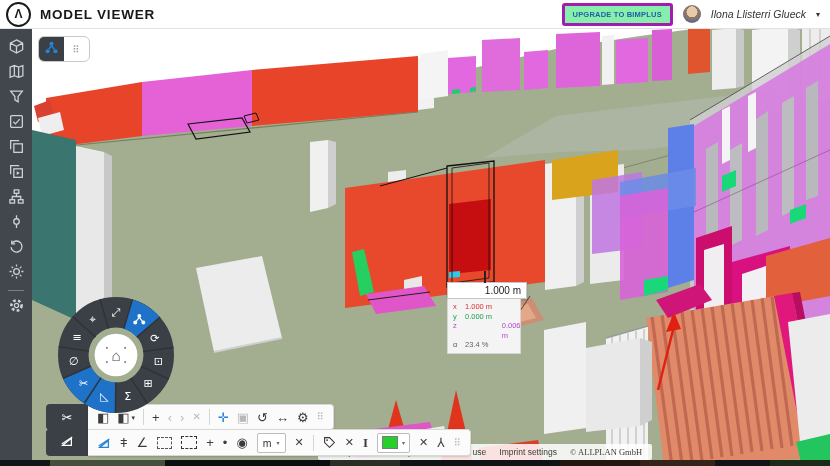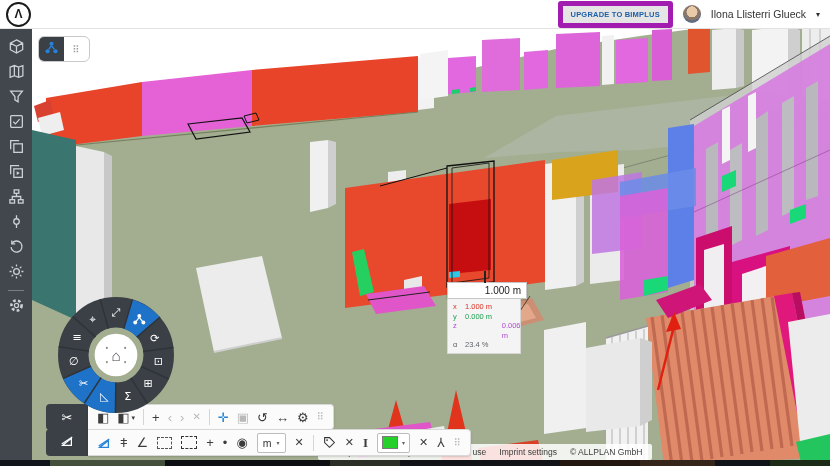--- a/index.html
+++ b/index.html
@@ -5,25 +5,25 @@
   html,body{margin:0;padding:0;background:#666;}
   .stage{position:relative;width:830px;height:466px;background:#fff;overflow:hidden;
          font-family:"Liberation Sans",sans-serif;-webkit-font-smoothing:antialiased;}
   
   .hdr{position:absolute;left:0;top:0;width:830px;height:28px;background:#fff;
        border-bottom:1px solid #e2e2e2;display:flex;align-items:center;z-index:20;}
   .logo{width:21px;height:21px;border:2px solid #1a1a1a;border-radius:50%;margin-left:6px;
         display:flex;align-items:center;justify-content:center;font-weight:bold;font-size:12px;color:#1a1a1a;}
   .app-title{margin-left:9px;font-size:13.5px;font-weight:bold;letter-spacing:.8px;color:#17181a;}
   .hdr-right{margin-left:auto;display:flex;align-items:center;gap:10px;margin-right:10px;}
-  .upgrade{border:5px solid #a21caf;color:#1d5fa8;background:#e5e5e5;border-radius:3px;
+  .upgrade{border:3px solid #a21caf;color:#1d5fa8;background:#86efac;border-radius:3px;
            font-size:7.5px;font-weight:bold;padding:4px 8px;letter-spacing:.2px;cursor:pointer;}
   .avatar{width:18px;height:18px;border-radius:50%;
           background:radial-gradient(circle at 50% 38%,#e8c9a8 0 38%,#8a7668 39% 60%,#5f6d84 61% 100%);}
-  .uname{font-size:10.5px;color:#333;}
+  .uname{font-size:10.5px;color:#333;font-style:italic;}
   .caret{font-size:8px;color:#333;}
   
   .sidebar{position:absolute;left:0;top:28px;width:32px;height:432px;background:#42474d;z-index:15;
            display:flex;flex-direction:column;align-items:center;padding-top:8px;box-sizing:border-box;}
   .side-btn{width:26px;height:25px;display:flex;align-items:center;justify-content:center;cursor:pointer;}
   .side-div{width:16px;height:1px;background:#787f86;margin:4px 0;}
   
   .vp{position:absolute;left:32px;top:28px;width:798px;height:438px;background:#fff;overflow:hidden;}
   .scene{position:absolute;left:0;top:0;}
   
@@ -57,33 +57,34 @@
   .tip .tick{position:absolute;left:37px;top:-11px;width:1.5px;height:12px;background:#222;}
   .tip-head{width:68px;background:#fff;border:1px solid #c6c6c6;padding:2px 5px;text-align:right;
             color:#222;font-size:10px;box-shadow:0 1px 2px rgba(0,0,0,.2);}
   .tip-body{width:62px;background:#f4f4f4;border:1px solid #d6d6d6;border-top:none;padding:3px 5px;}
   .tip-row{display:flex;gap:5px;font-size:7.5px;line-height:9.5px;}
   .tip-row .lab{width:7px;}
   
   .flinks{position:absolute;left:286px;top:416px;height:16px;display:flex;align-items:center;gap:13px;
           background:rgba(255,255,255,.85);padding:0 10px;z-index:6;font-size:8.5px;color:#3c3c3c;border-radius:2px;}
   .flinks span{cursor:pointer;white-space:nowrap;}
-  .flinks .copy{cursor:default;}
+  .flinks .copy{cursor:default;font-family:Liberation Serif, serif;}
   
   .bstrip{position:absolute;left:0;top:460px;width:830px;height:6px;z-index:25;display:flex;}
 </style>
 </head>
 <body>
 
 <div class="stage">
 
   <div class="hdr">
     <div class="logo">
         <span>Λ</span>
       </div>
+    <div class="app-title">MODEL VIEWER</div>
     <div class="hdr-right">
       <button class="upgrade">UPGRADE TO BIMPLUS</button>
       <span class="avatar"></span>
       <span class="uname">Ilona Llisterri Glueck</span>
       <span class="caret">▾</span>
     </div>
   </div>
 
   <div class="sidebar">
     <div class="side-btn">

